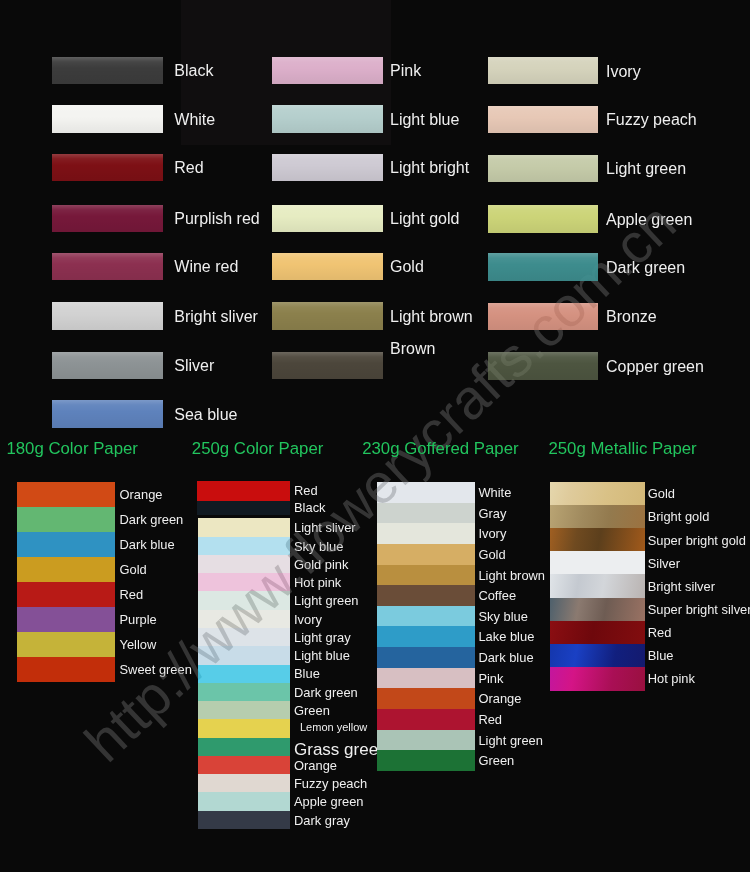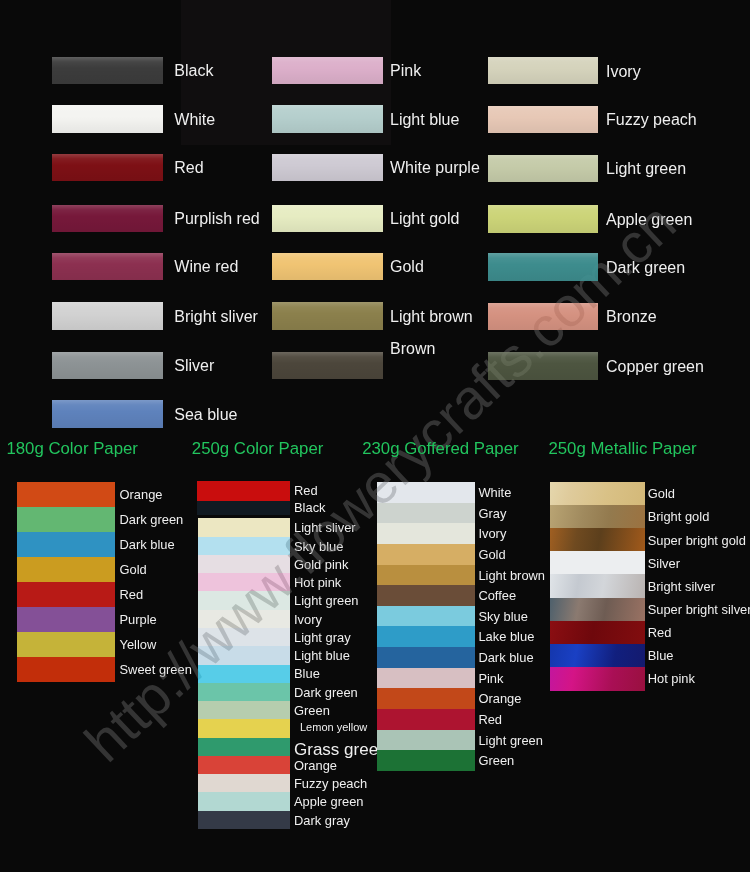--- a/index.html
+++ b/index.html
@@ -78,21 +78,21 @@
       <div class="lbl" style="left: 390px; top: 61.8px;">Pink</div>
       <div class="sw" style="left: 272px; top: 105.4px; width: 111px; height: 27.3px;">
         <div class="chip" style="background: rgb(181, 207, 205);"></div>
         <div class="sheen"></div>
       </div>
       <div class="lbl" style="left: 390px; top: 110.7px;">Light blue</div>
       <div class="sw" style="left: 272px; top: 154.1px; width: 111px; height: 27.3px;">
         <div class="chip" style="background: rgb(206, 202, 211);"></div>
         <div class="sheen"></div>
       </div>
-      <div class="lbl" style="left: 390px; top: 159.4px;">White purple</div>
+      <div class="lbl" style="left: 390px; top: 159.4px;">Light bright</div>
       <div class="sw" style="left: 272px; top: 204.6px; width: 111px; height: 27.3px;">
         <div class="chip" style="background: rgb(230, 236, 194);"></div>
         <div class="sheen"></div>
       </div>
       <div class="lbl" style="left: 390px; top: 209.9px;">Light gold</div>
       <div class="sw" style="left: 272px; top: 252.7px; width: 111px; height: 27.3px;">
         <div class="chip" style="background: rgb(240, 196, 115);"></div>
         <div class="sheen"></div>
       </div>
       <div class="lbl" style="left: 390px; top: 258px;">Gold</div>

